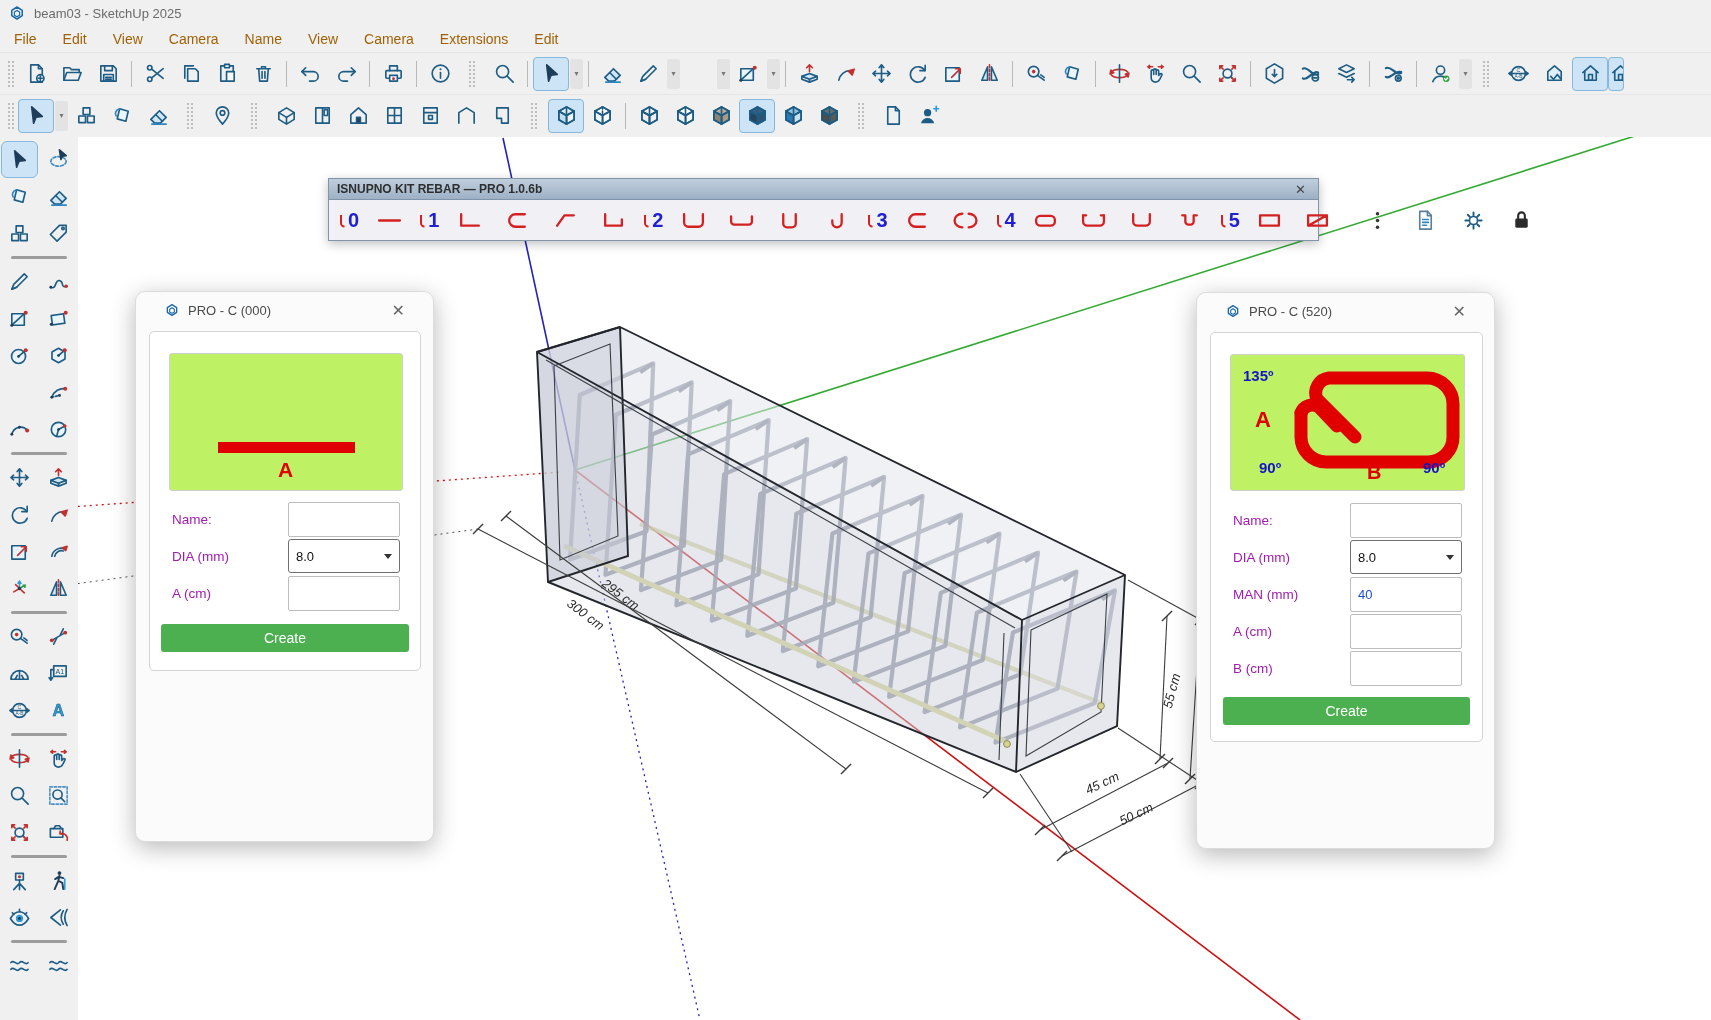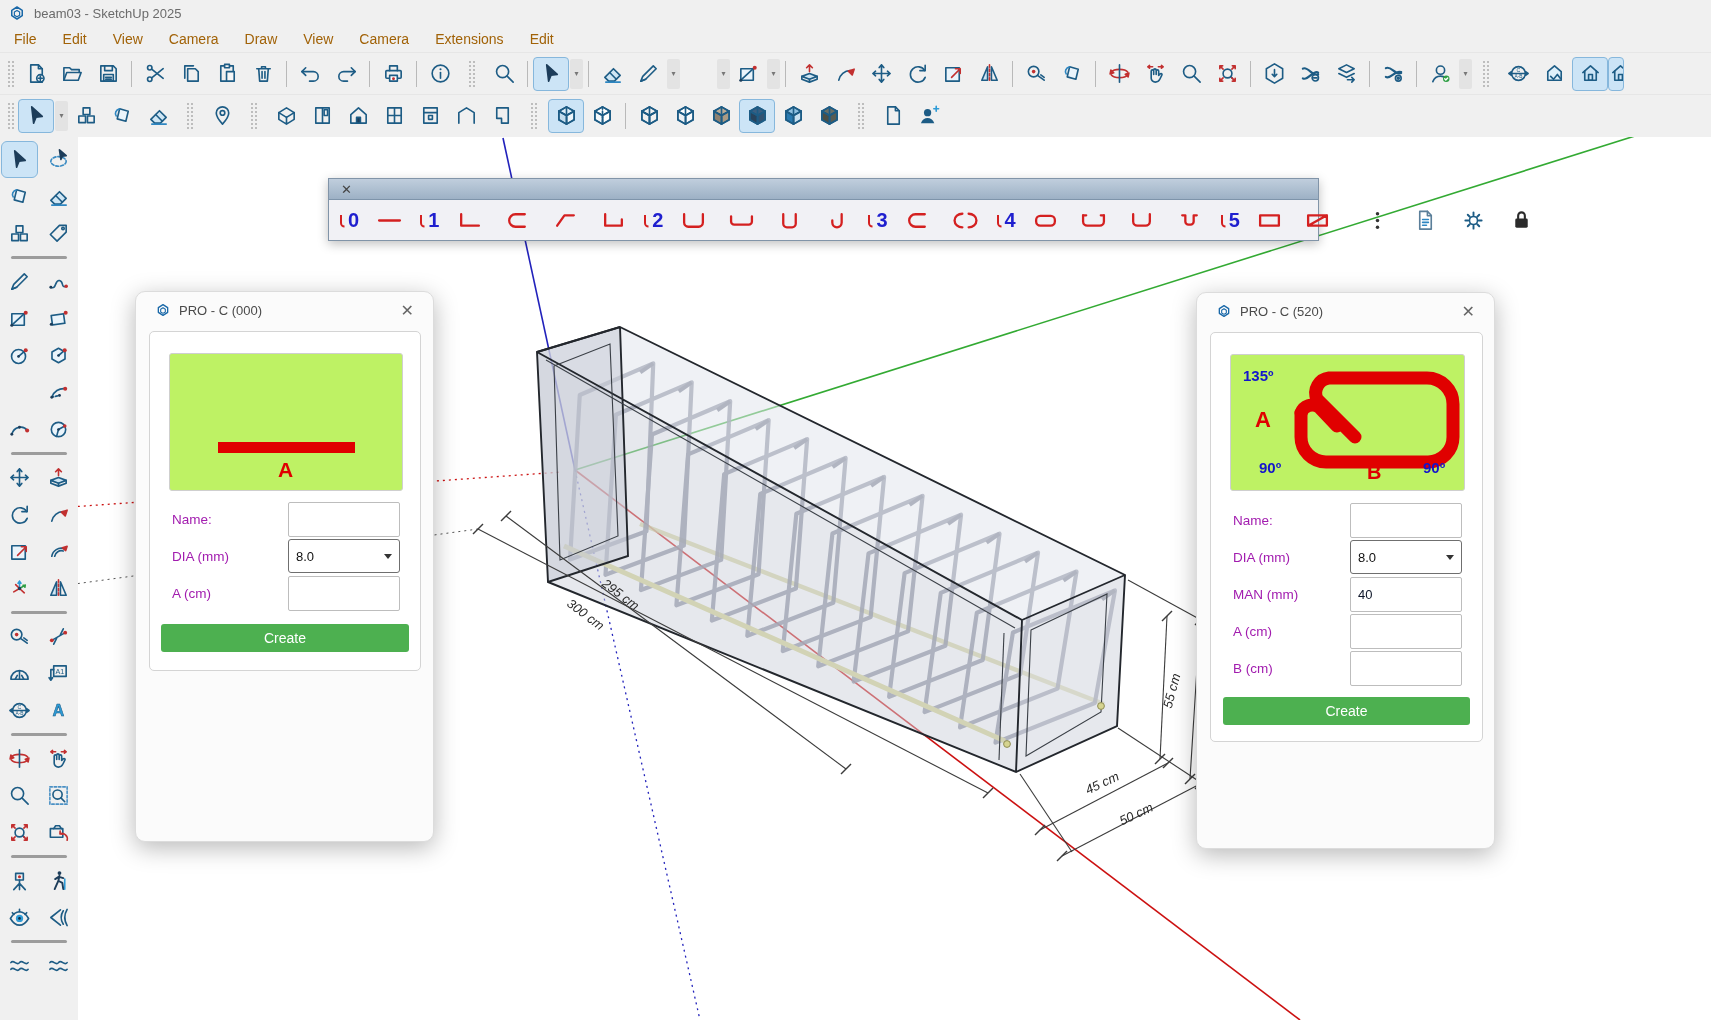--- a/index.html
+++ b/index.html
@@ -41,29 +41,29 @@
   
   .rebarbar{position:absolute;left:328px;top:178px;width:989px;background:#f1f1f5;border:1px solid #8194a8;box-shadow:0 3px 10px rgba(0,0,0,.25);z-index:30}
   .rebarbar .rtitle{height:20px;background:linear-gradient(#c0cedd,#9db1c5);display:flex;align-items:center;padding:0 8px;border-bottom:1px solid #7e94aa}
   .rebarbar .rtitle b{font-size:12px;color:#2e2e2e;flex:1}
   .rebarbar .rclose{font-size:13px;color:#444;padding:0 4px}
   .rrow{height:40px;display:flex;align-items:center;padding:0 10px;gap:12px}
   .rb-num{display:flex;align-items:flex-end;gap:0}
   .rb-num b{font-size:20px;line-height:18px;color:#2020cf;font-weight:bold}
   
   .dlg{position:absolute;background:#fbfbfb;border:1px solid #dcdcdc;border-radius:10px;box-shadow:0 6px 24px rgba(0,0,0,.28);z-index:40}
-  .dtitle{height:36px;display:flex;align-items:center;gap:8px;padding:0 19px}
+  .dtitle{height:36px;display:flex;align-items:center;gap:8px;padding:0 28px}
   .dtitle span.txt{font-size:13px;color:#4a4a4a;flex:1}
   .dclose{font-size:16px;color:#666;font-weight:400}
   .dcard{position:absolute;left:13px;background:#fff;border:1px solid #d4d4d4;border-radius:5px}
   .preview{position:absolute;left:19px;top:21px;border:1px solid #cfcfcf;border-radius:3px;background:#bef264}
   .fields{position:absolute;left:0;width:100%}
   .frow{display:flex;align-items:center;height:26px;margin:0 20px 11px 22px}
   .frow label{flex:1;font-size:13.5px;color:#a21caf}
-  .frow input{width:112px;height:35px;border:1px solid #bdbdbd;border-radius:2px;font-size:13px;font-family:"Liberation Sans",sans-serif;padding:0 7px;color:#0f172a;box-sizing:border-box}
+  .frow input{width:112px;height:35px;border:1px solid #bdbdbd;border-radius:2px;font-size:13px;font-family:"Liberation Sans",sans-serif;padding:0 7px;color:#1d4ed8;box-sizing:border-box}
   .frow .sel{width:112px;height:26px;border:1px solid #6f6f6f;border-radius:3px;background:#fff;display:flex;align-items:center;box-sizing:border-box;padding:16px 7px;font-size:13px;color:#111}
   .frow .sel .v{flex:1}
   .frow .sel .car{width:0;height:0;border-left:4.5px solid transparent;border-right:4.5px solid transparent;border-top:5.5px solid #333}
   .createbtn{position:absolute;height:28px;background:#4db050;border-radius:3px;color:#fff;font-size:14px;display:flex;align-items:center;justify-content:center}
   .pv-red{color:#e00000;font-weight:bold}
   .pv-blue{color:#1414cc;font-weight:bold}
 </style>
 </head>
 <body>
 
@@ -490,21 +490,21 @@
   <svg class="icon" style="width:18px;height:18px">
       <use href="#sym-logo"></use>
     </svg>
   <span class="ttl">beam03 - SketchUp 2025</span>
 </div>
 <div class="menubar">
     <span class="menu-item">File</span>
     <span class="menu-item">Edit</span>
     <span class="menu-item">View</span>
     <span class="menu-item">Camera</span>
-    <span class="menu-item">Draw</span>
+    <span class="menu-item">Name</span>
     <span class="menu-item">View</span>
     <span class="menu-item">Camera</span>
     <span class="menu-item">Extensions</span>
     <span class="menu-item">Edit</span>
   </div>
 <div class="toolbar" id="tb1">
     <div class="grip"></div>
     <div class="tbtn c-dark">
       <svg class="icon">
         <use href="#sym-newdoc"></use>
@@ -1189,20 +1189,21 @@
           <svg class="icon">
             <use href="#sym-wave"></use>
           </svg>
         </div>
       </div>
     </div>
 </div>
 
 <div class="rebarbar">
   <div class="rtitle">
+    <b>ISNUPNO KIT REBAR — PRO 1.0.6b</b>
     <span class="rclose">✕</span>
   </div>
   <div class="rrow" id="rebar-icons">
       <span class="rb-num">
         <svg width="9" height="18">
           <path d="M2 4v8a3.5 3.5 0 003.5 3.5" stroke="#d42020" fill="none" stroke-width="2"></path>
         </svg>
         <b>0</b>
       </span>
       <div class="tbtn">

